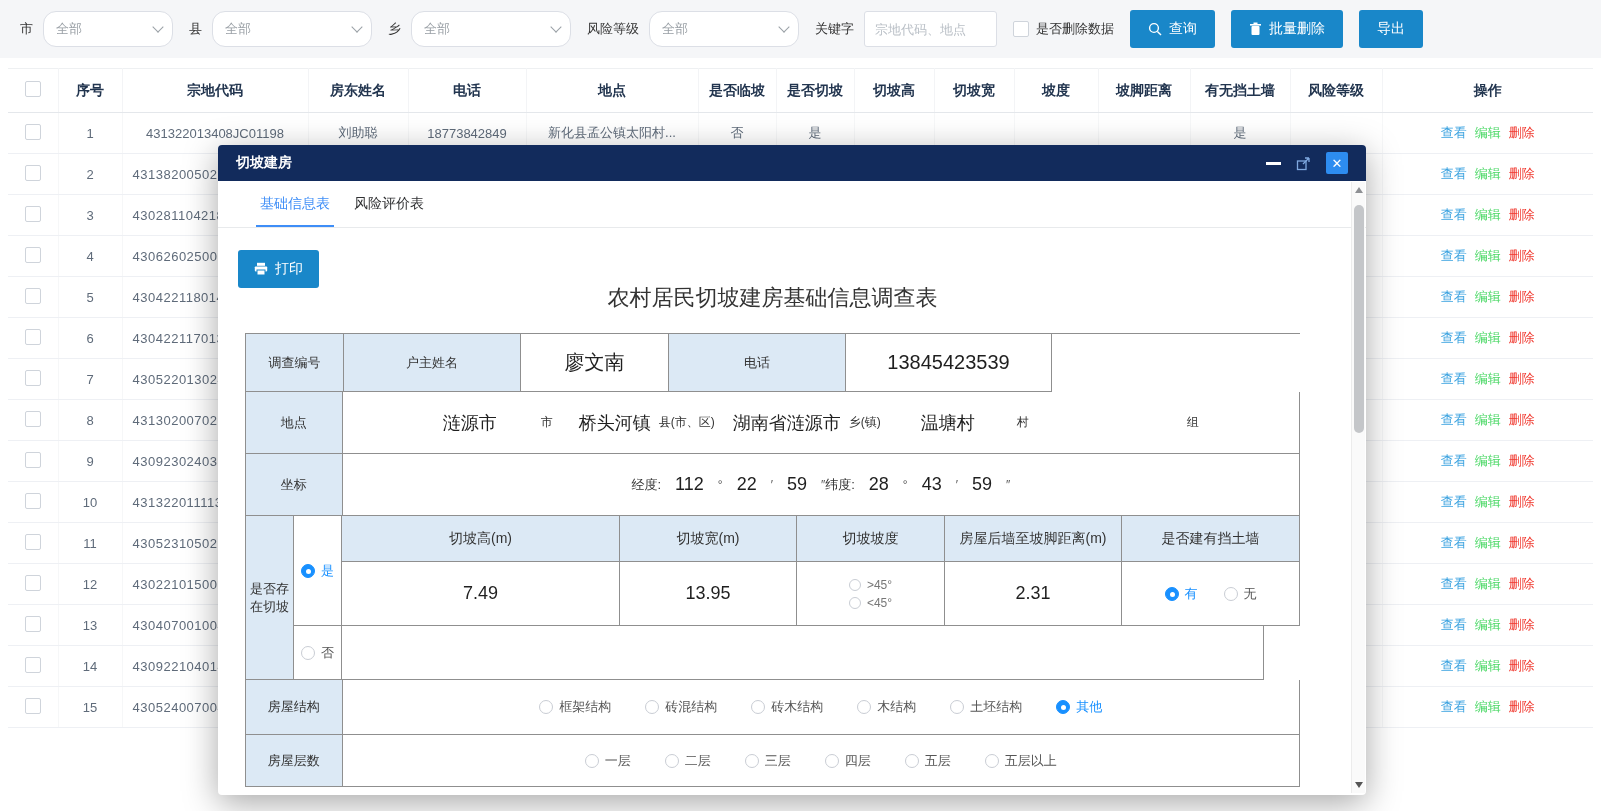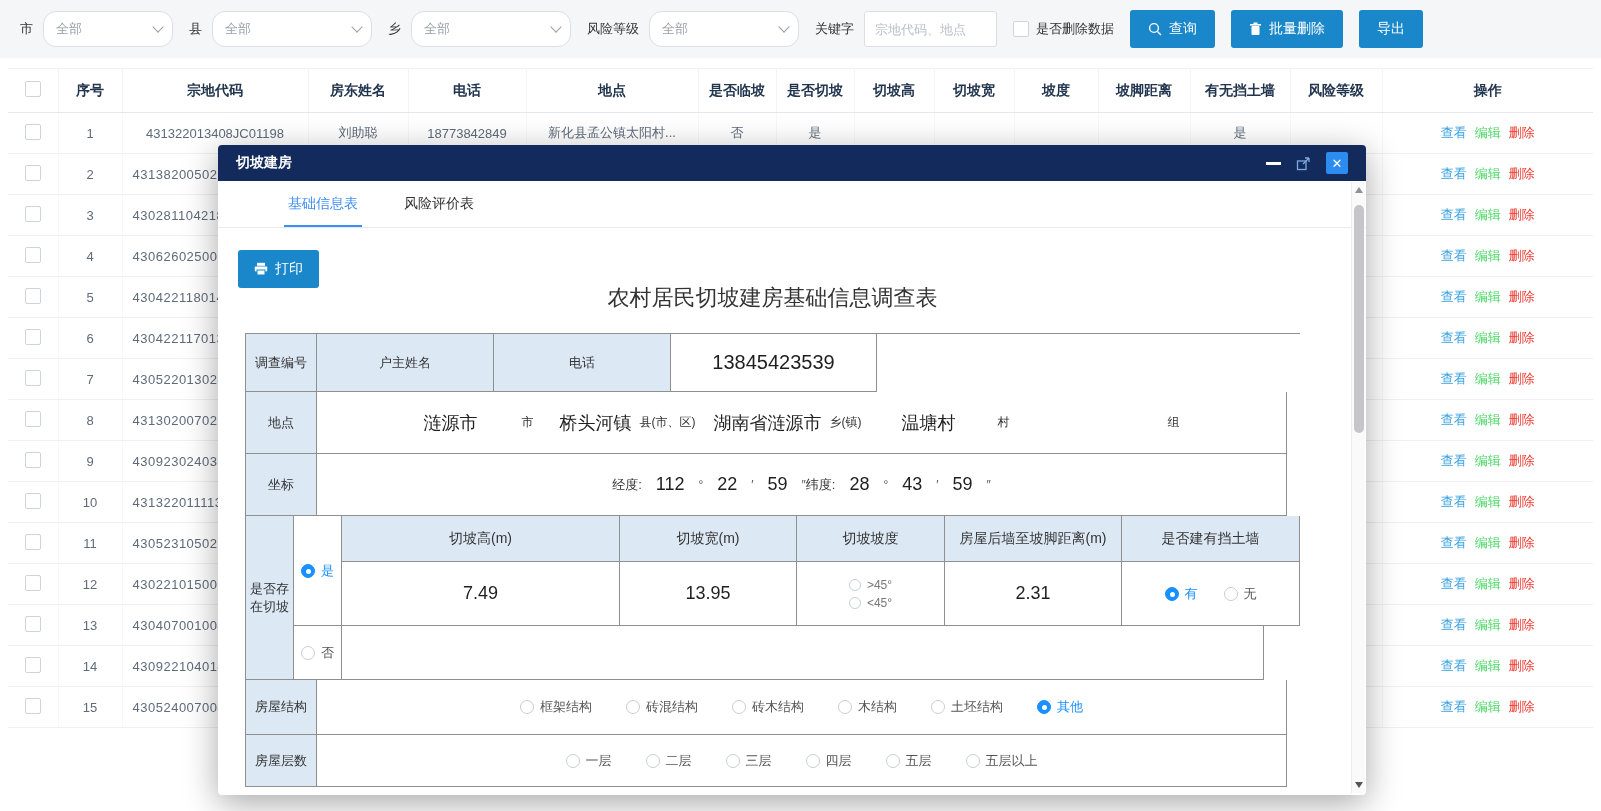--- a/index.html
+++ b/index.html
@@ -47,39 +47,39 @@
            border-radius:4px; box-shadow:0 8px 34px rgba(0,0,0,.35); z-index:10; }
   .modal-titlebar { height:36px; background:#122b5c; border-radius:4px 4px 0 0; display:flex;
                     align-items:center; padding:0 18px; }
   .modal-title-text { color:#fff; font-size:14px; font-weight:bold; }
   .wc { margin-left:auto; display:flex; align-items:center; gap:15px; }
   .wc-min { width:15px; height:3px; background:#fff; display:inline-block; cursor:pointer; }
   .wc-max { display:inline-flex; cursor:pointer; }
   .wc-close { width:22px; height:22px; background:#2d8cf0; border-radius:2px; color:#fff; font-size:13px;
               font-weight:bold; display:flex; align-items:center; justify-content:center; cursor:pointer; }
   .tabs { height:47px; border-bottom:1px solid #e8eaec; display:flex; align-items:stretch;
-          padding-left:70px; gap:46px; }
+          padding-left:42px; gap:24px; }
   .tab { font-size:14px; color:#303133; display:flex; align-items:center; position:relative; cursor:pointer; }
   .tab.active { color:#3e8ef7; }
   .tab.active::after { content:""; position:absolute; bottom:0; left:-4px; right:-4px; height:2px; background:#3e8ef7; }
   .modal-body { position:relative; height:567px; }
   .print-btn { position:absolute; left:20px; top:22px; height:38px; padding:0 16px; }
   .form-title { position:absolute; top:55px; left:27px; width:1055px; text-align:center;
                 font-size:22px; color:#333; }
 
   
   .ft { position:absolute; left:27px; top:105px; width:1055px; border-top:1px solid #8f8f8f;
         border-left:1px solid #8f8f8f; background:#fff; }
   .fr { display:flex; }
   .fc { border-right:1px solid #8f8f8f; border-bottom:1px solid #8f8f8f;
         display:flex; align-items:center; justify-content:center; overflow:hidden; }
   .lbl { background:#dce9f5; font-size:13px; color:#333; text-align:center; }
   .big { font-size:20px; color:#1f1f1f; }
   .mid { font-size:18px; color:#1f1f1f; }
-  .w0{width:71px;} .w1{width:290px;} .w2{width:177px;} .w3{width:148px;} .w4{width:177px;} .w5{width:206px;}
+  .w0{width:98px;} .w1{width:290px;} .w2{width:177px;} .w3{width:148px;} .w4{width:177px;} .w5{width:206px;}
   .rest{ width:970px; }
   .rcol{ width:48px; gap:6px; }
   .sw0{width:278px;} .sw1{width:177px;} .sw2{width:148px;} .sw3{width:177px;} .sw4{width:178px;}
   .sh { background:#dce9f5; font-size:14px; color:#333; }
   .fgroup { display:flex; }
   .fgright { display:flex; flex-direction:column; }
   .subtop { display:flex; }
   .subcols { display:flex; flex-direction:column; }
   .loc { gap:0; }
   .lv { font-size:18px; color:#1f1f1f; }
@@ -503,20 +503,21 @@
           </span>
         <span>打印</span>
       </button>
       <div class="form-title">农村居民切坡建房基础信息调查表</div>
 
       <div class="ft">
 
         <div class="fr" style="height:58px">
           <div class="fc lbl w0">调查编号</div>
           <div class="fc lbl w2">户主姓名</div>
+          <div class="fc big w3">廖文南</div>
           <div class="fc lbl w4">电话</div>
           <div class="fc big w5">13845423539</div>
         </div>
 
         <div class="fr" style="height:62px">
           <div class="fc lbl w0">地点</div>
           <div class="fc rest loc">
             <span class="lv">涟源市</span>
             <span class="ls" style="margin:0 26px 0 44px">市</span>
             <span class="lv">桥头河镇</span>

